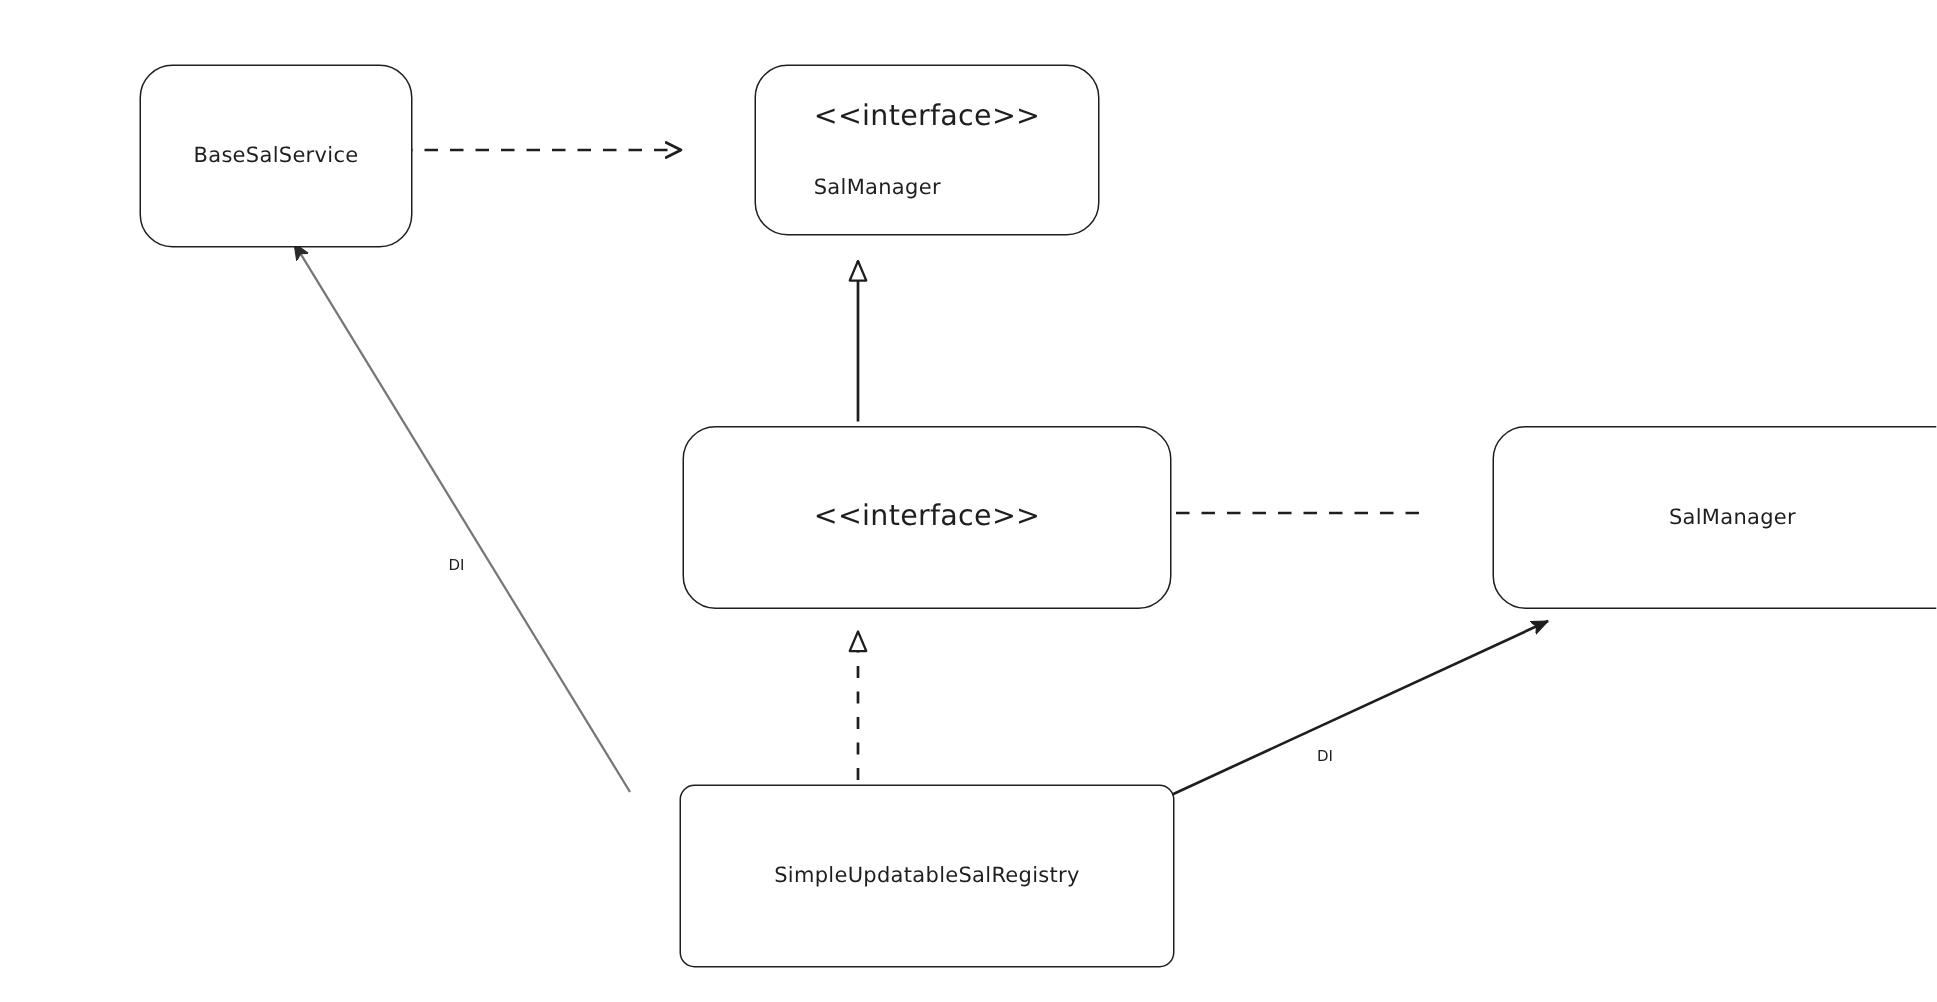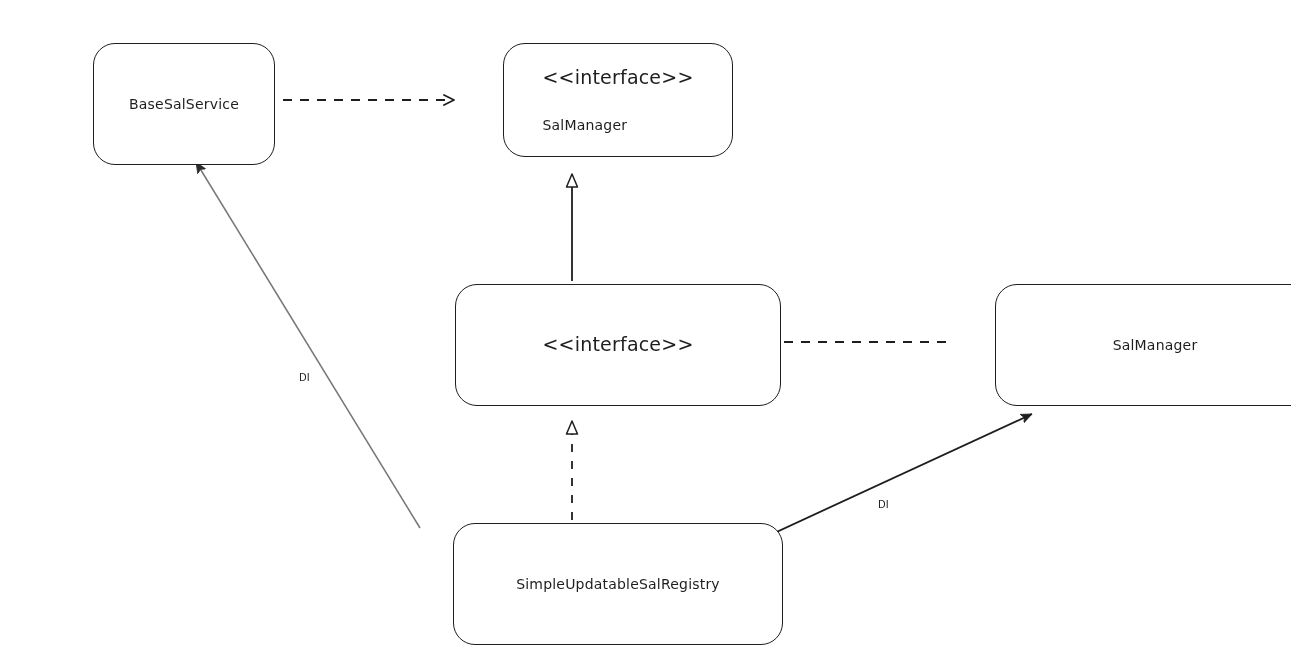--- a/index.html
+++ b/index.html
@@ -125,21 +125,21 @@
       <span class="stereotype">&lt;&lt;interface&gt;&gt;</span>
     </div>
   </div>
 
   <div class="node" style="left:950px; top:284px; width:320px; height:122px;">
     <div class="node-label">
       <span class="name">SalManager</span>
     </div>
   </div>
 
-  <div class="node" style="left:408px; top:523px; width:330px; height:122px;">
+  <div class="node" style="left:408px; top:523px; width:330px; height:122px;border-radius:10px;">
     <div class="node-label">
       <span class="name">SimpleUpdatableSalRegistry</span>
     </div>
   </div>
 
   <div class="edge-label" style="left:297px; top:343px;">
     <span>DI</span>
   </div>
 
   <div class="edge-label" style="left:876px; top:470px;">

